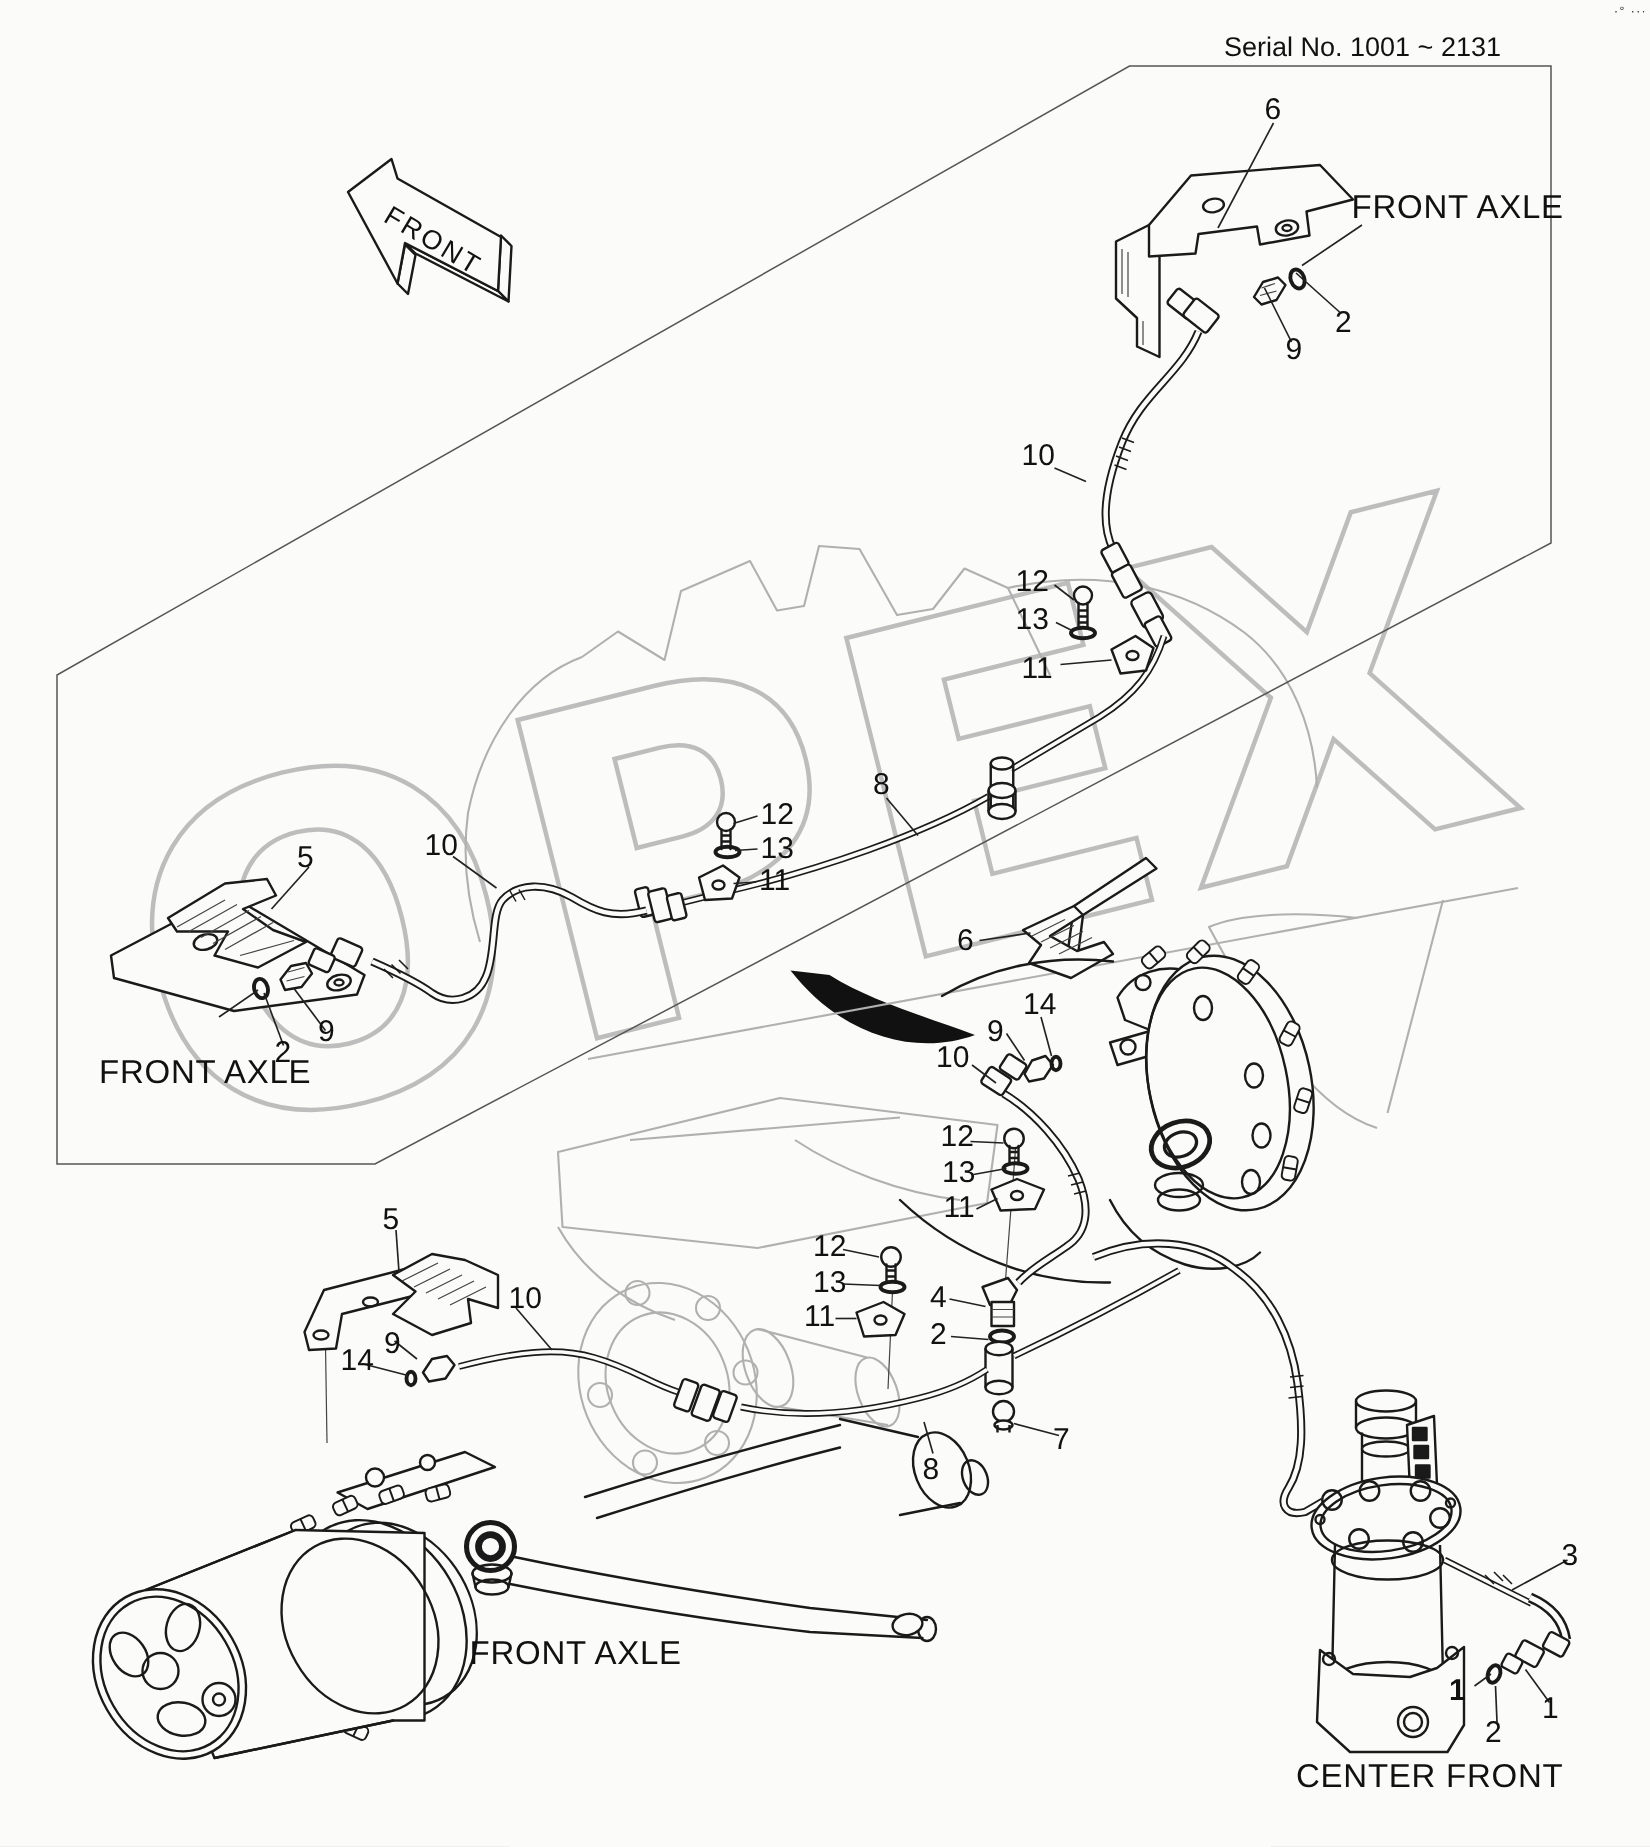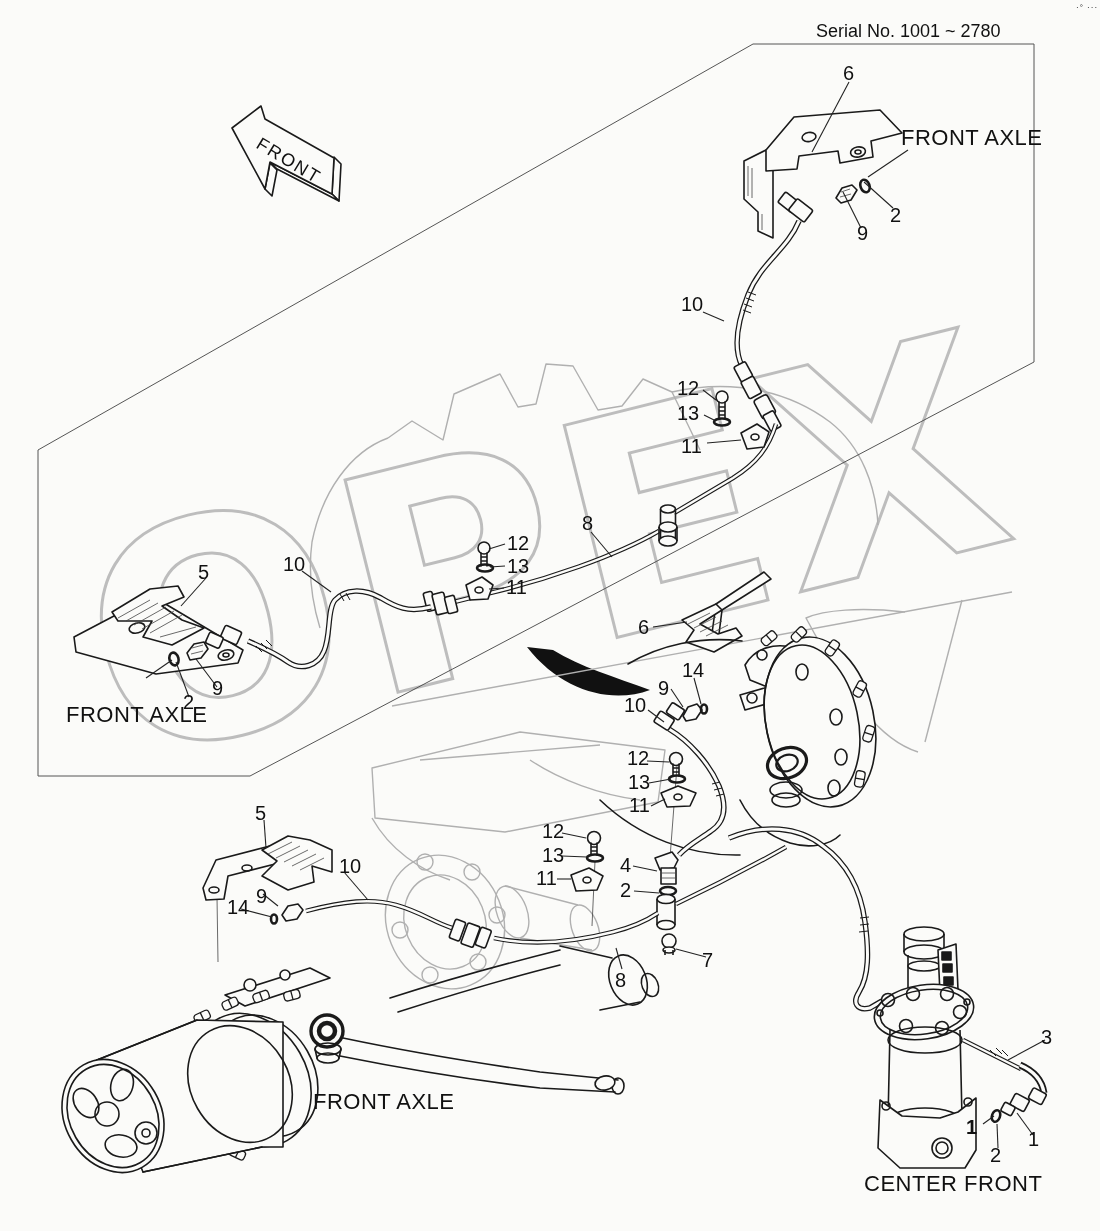--- a/index.html
+++ b/index.html
@@ -453,21 +453,21 @@
     <path d="M344,872 L368,900"></path>
     <path d="M263,894 L278,906"></path>
     <path d="M241,909 L272,917"></path>
     <path d="M1045,1040 L1008,1060"></path>
     <path d="M983,1124 L994,1116"></path>
     <path d="M1033,1135 L1017,1113"></path>
     <path d="M998,1148 L997,1124"></path>
   </g>
 </svg>
 
-<div class="lbl serial" style="left:816px;top:22px">Serial No. 1001 ~ 2780</div>
+<div class="lbl serial" style="left:816px;top:22px">Serial No. 1001 ~ 2131</div>
 <div class="lbl mark" style="left:1076px;top:4px">·° ···</div>
 
 <div class="lbl" style="left:843px;top:63px">6</div>
 <div class="lbl area" style="left:901px;top:127px">FRONT AXLE</div>
 <div class="lbl" style="left:890px;top:205px">2</div>
 <div class="lbl" style="left:857px;top:223px">9</div>
 <div class="lbl" style="left:681px;top:294px">10</div>
 <div class="lbl" style="left:677px;top:378px">12</div>
 <div class="lbl" style="left:677px;top:403px">13</div>
 <div class="lbl" style="left:681px;top:436px">11</div>

